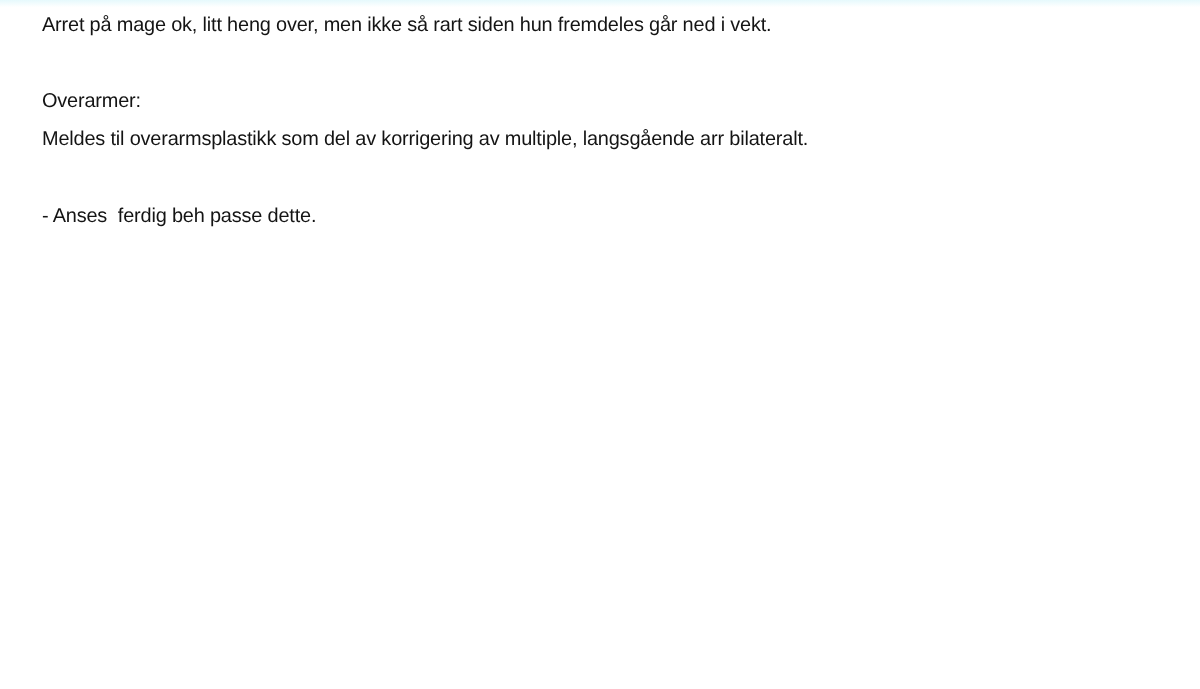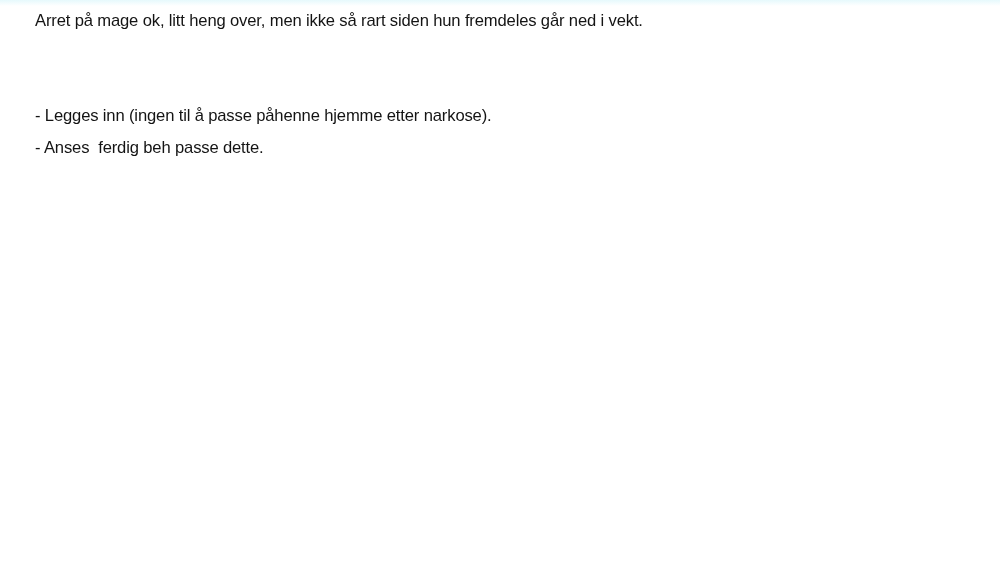--- a/index.html
+++ b/index.html
@@ -46,18 +46,19 @@
   </style>
 </head>
 <body>
 
 <div class="page">
   <div class="top-tint"></div>
   <div class="doc-body">
     <div class="line clipped">                                                                                                    </div>
     <div class="line">Arret på mage ok, litt heng over, men ikke så rart siden hun fremdeles går ned i vekt.</div>
     <div class="line"></div>
+    <div class="line">Overarmer:</div>
+    <div class="line">Meldes til overarmsplastikk som del av korrigering av multiple, langsgående arr bilateralt.</div>
     <div class="line"></div>
-    <div class="line">- Legges inn (ingen til å passe påhenne hjemme etter narkose).</div>
     <div class="line">- Anses  ferdig beh passe dette.</div>
     <div class="line"></div>
   </div>
 </div>
 
 </body></html>

